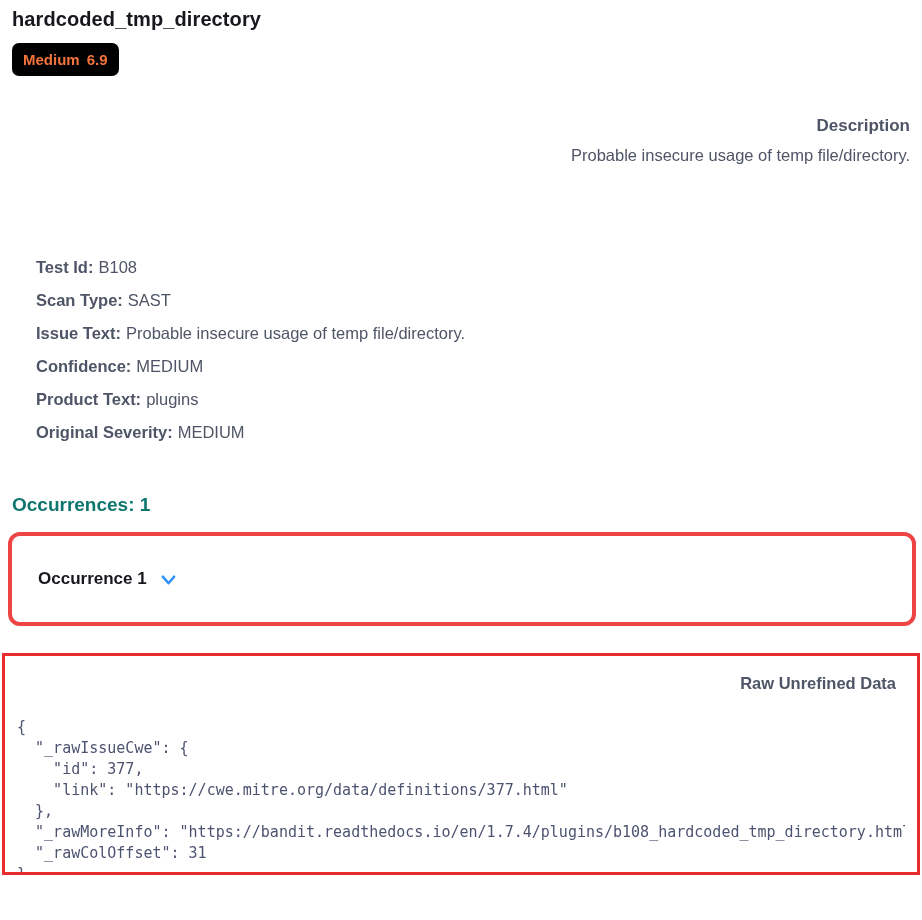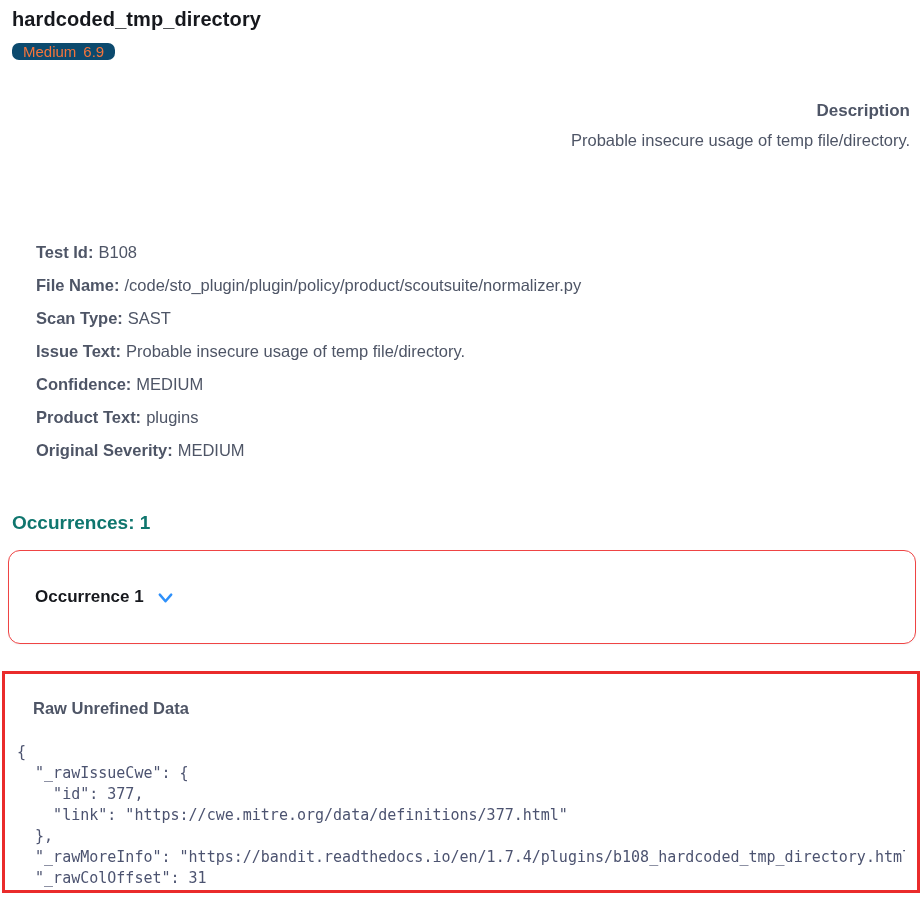--- a/index.html
+++ b/index.html
@@ -12,23 +12,23 @@
   }
   .page { padding: 6px 12px 0 12px; width: 922px; }
 
   .finding-title {
     font-size: 20px; font-weight: 700; color: #16181d;
     margin: 2px 0 0 0; letter-spacing: 0.1px;
   }
 
   .severity-badge {
     display: inline-block; margin-top: 12px;
-    background: #0c4a6e; color: #f4743b;
-    font-size: 15px; font-weight: 400;
-    padding: 0 11px; border-radius: 7px;
+    background: #000000; color: #f4743b;
+    font-size: 15px; font-weight: 700;
+    padding: 8px 11px; border-radius: 7px;
   }
   .severity-badge .score { margin-left: 7px; }
 
   .description-section { margin-top: 40px; text-align: right; }
   .section-heading {
     font-size: 17px; font-weight: 700; color: #4e5566; margin: 0;
   }
   .description-text {
     margin: 10px 0 0 0; font-size: 16.5px; color: #4e5566;
   }
@@ -38,42 +38,42 @@
   .field-label { font-weight: 700; margin-right: 5px; margin-left: 24px; }
 
   .occurrences-heading {
     margin: 45px 0 0 0; font-size: 19px; font-weight: 700; color: #0f766e;
   }
 
   .occurrence-card {
     margin-top: 16px; margin-left: -4px; margin-right: -6px;
     height: 94px;
     background: #ffffff;
-    border: 1px solid #ef4444;
+    border: 4px solid #ef4444;
     border-radius: 12px;
     box-shadow: 0 1px 2px rgba(16,24,40,0.04);
     display: flex; align-items: center;
     padding-left: 26px;
     cursor: pointer;
   }
   .occurrence-label {
     font-size: 17px; font-weight: 700; color: #16181d;
   }
   .chevron-icon { margin-left: 12px; display: inline-flex; }
 
   .raw-box {
     margin: 27px -10px 0 -10px;
     height: 222px;
     border: 3px solid #ea2b2b;
     padding: 9px 12px 0 12px;
     overflow: hidden;
     background: #ffffff;
   }
   .raw-heading {
-    font-size: 16.5px; font-weight: 700; color: #4e5566; margin: 16px;
+    font-size: 16.5px; font-weight: 700; color: #4e5566; margin: 9px; text-align: right;
   }
   .raw-code {
     margin: 24px 0 0 0;
     font-family: "DejaVu Sans Mono", monospace;
     font-size: 15px; line-height: 21px;
     color: #4c5370;
     white-space: pre;
     overflow: hidden;
   }
 </style>
@@ -89,23 +89,20 @@
   </div>
 
   <div class="description-section">
     <h3 class="section-heading">Description</h3>
     <p class="description-text">Probable insecure usage of temp file/directory.</p>
   </div>
 
   <div class="fields">
     <div class="field">
       <span class="field-label">Test Id:</span><span>B108</span>
-    </div>
-    <div class="field">
-      <span class="field-label">File Name:</span><span>/code/sto_plugin/plugin/policy/product/scoutsuite/normalizer.py</span>
     </div>
     <div class="field">
       <span class="field-label">Scan Type:</span><span>SAST</span>
     </div>
     <div class="field">
       <span class="field-label">Issue Text:</span><span>Probable insecure usage of temp file/directory.</span>
     </div>
     <div class="field">
       <span class="field-label">Confidence:</span><span>MEDIUM</span>
     </div>

